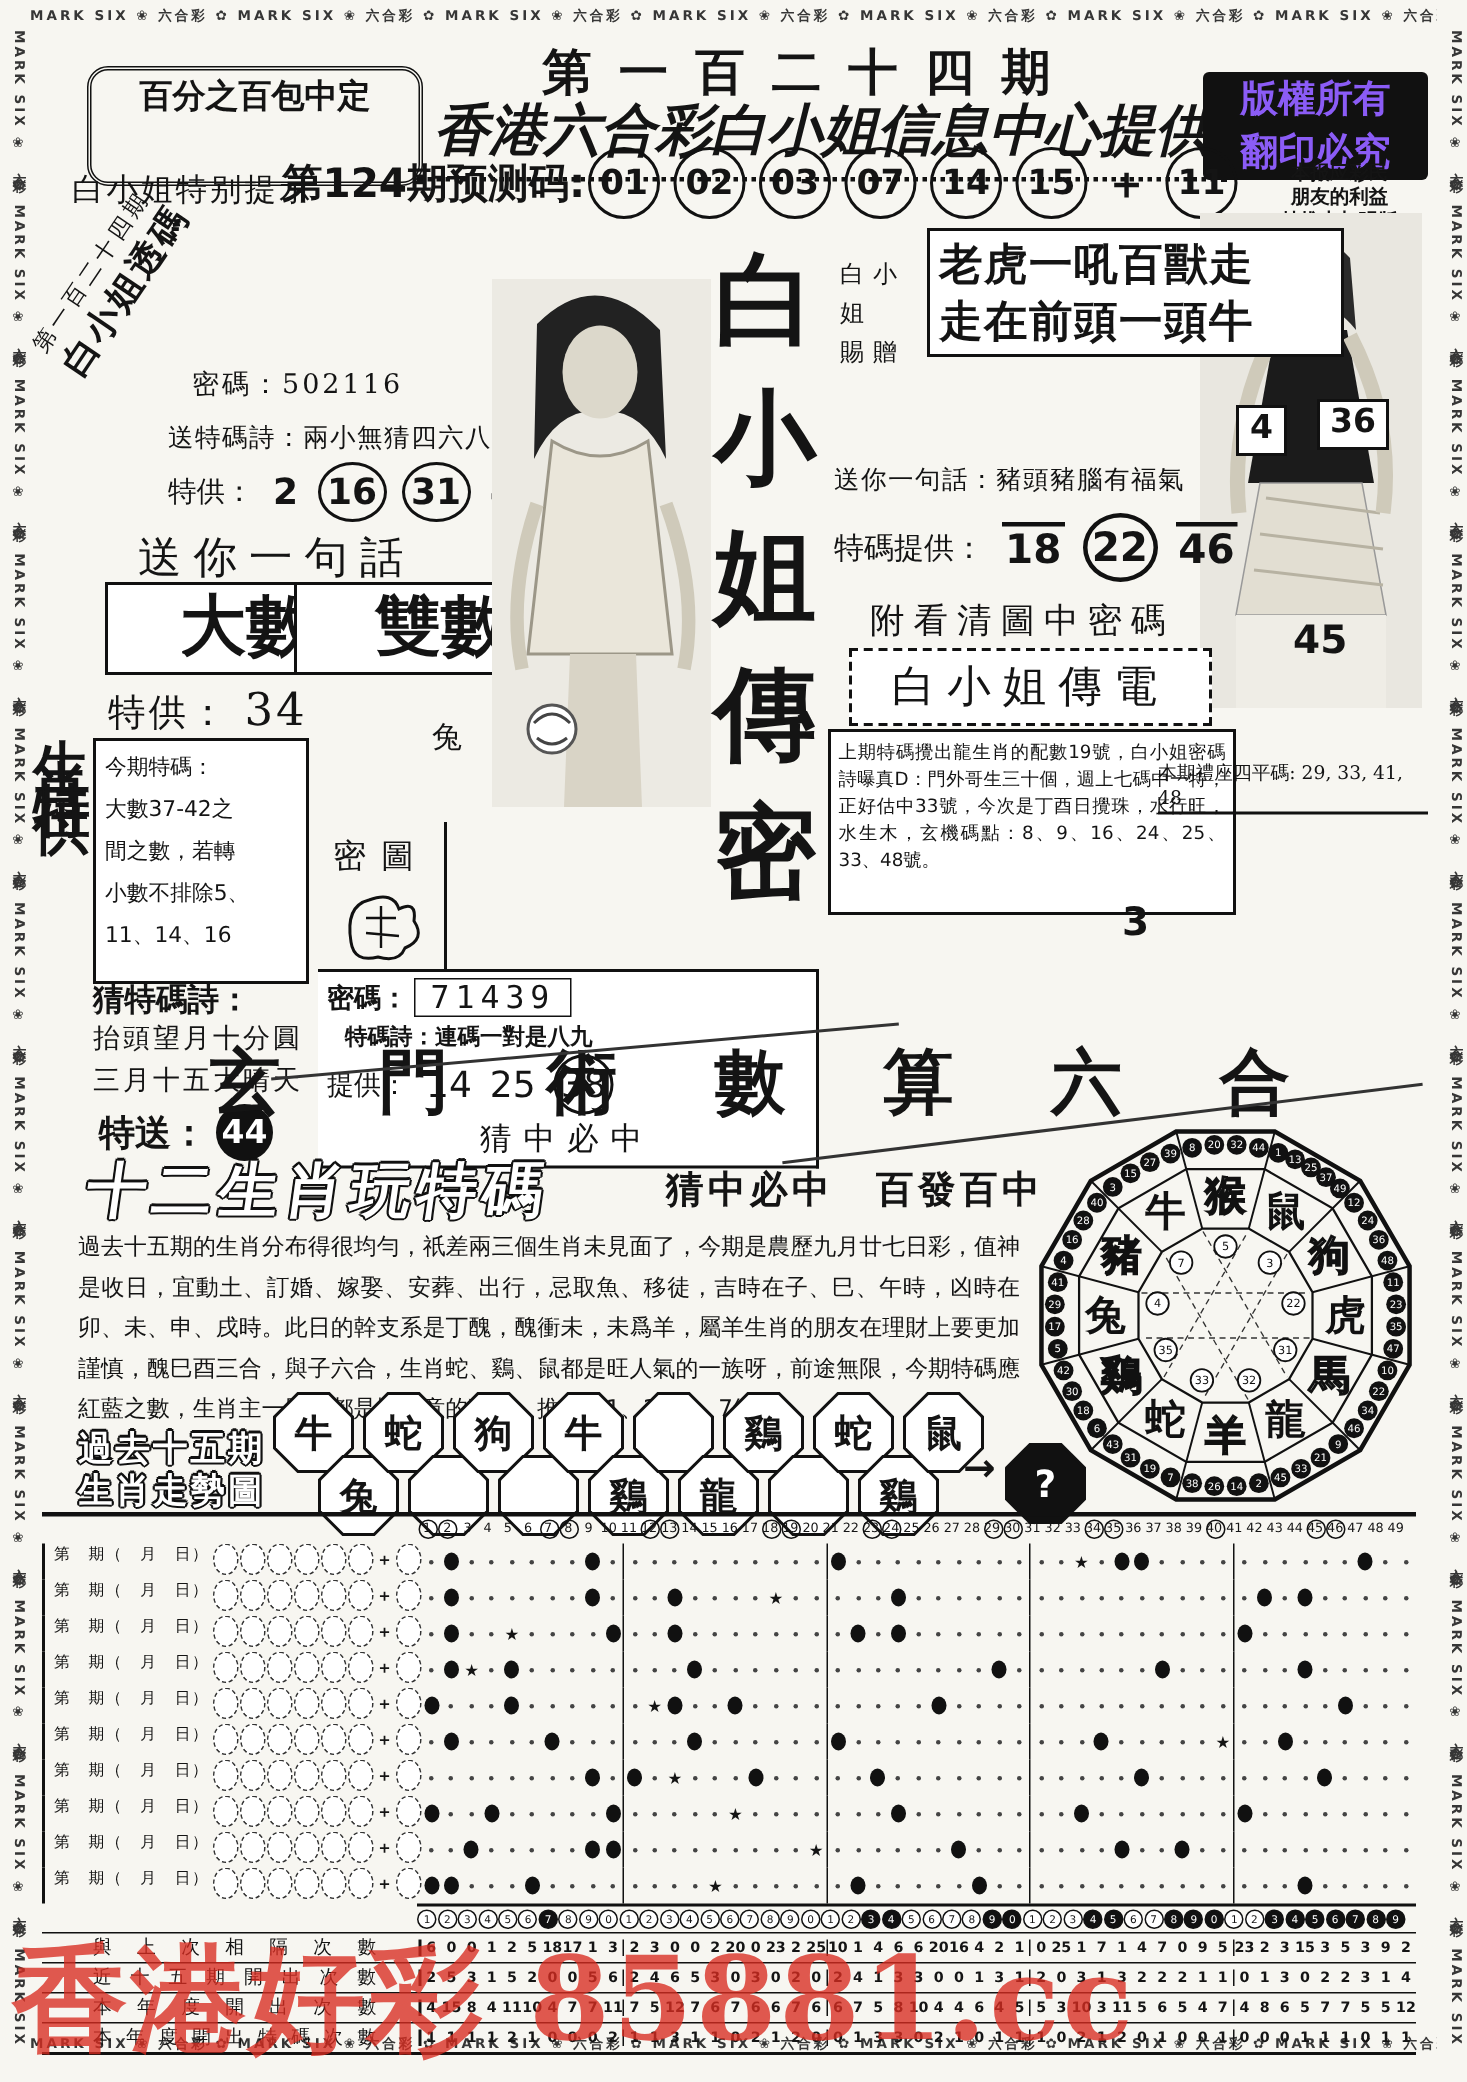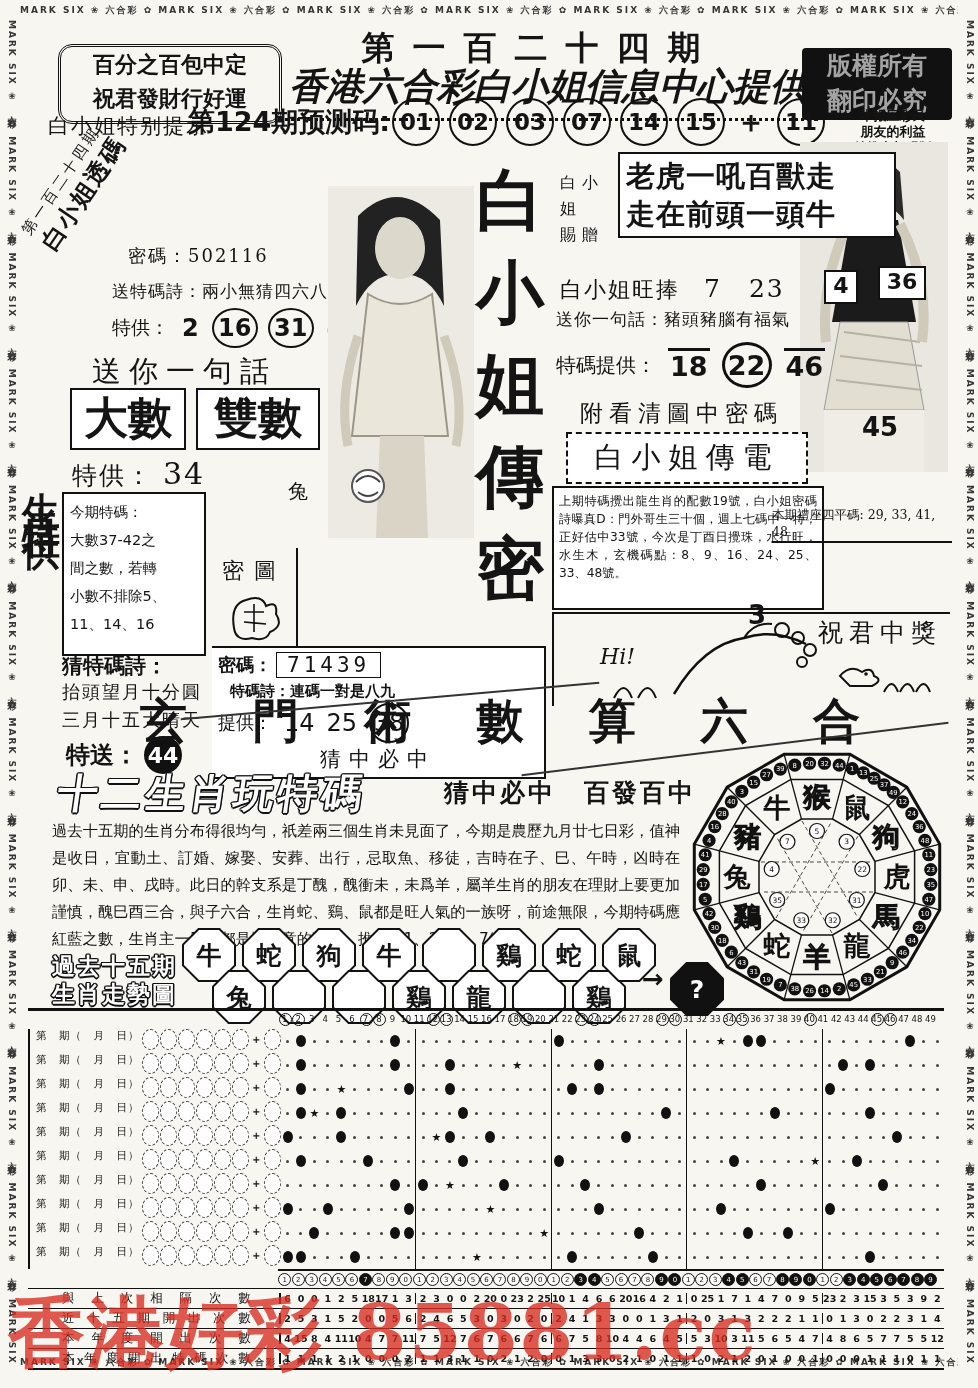--- a/index.html
+++ b/index.html
@@ -13,21 +13,21 @@
   .bstrip.bottom{left:20px;right:20px;top:1356px;height:16px;}
   .bstrip.left{top:20px;left:2px;width:16px;height:1348px;writing-mode:vertical-rl;}
   .bstrip.right{top:20px;right:2px;width:16px;height:1348px;writing-mode:vertical-rl;}
   
   .slogan{left:58px;top:44px;width:218px;height:74px;border:3px double #111;border-radius:14px;
           text-align:center;font-weight:bold;font-size:22px;line-height:34px;font-family:"DejaVu Serif",serif;}
   .issue{left:300px;top:26px;width:480px;text-align:center;font-size:33px;font-weight:bold;
          letter-spacing:18px;font-family:"DejaVu Serif",serif;}
   .maintitle{left:278px;top:62px;width:540px;text-align:center;font-size:37px;font-weight:bold;
              font-style:italic;font-family:"DejaVu Serif",serif;border-bottom:3px dotted #111;padding-bottom:6px;}
-  .copyright{left:802px;top:48px;width:150px;height:72px;background:#111;color:#a3a3a3;text-align:center;
+  .copyright{left:802px;top:48px;width:150px;height:72px;background:#111;color:#8b5cf6;text-align:center;
              font-size:25px;font-weight:bold;line-height:35px;border-radius:4px;}
   
   .fc-label{left:48px;top:112px;font-size:21px;letter-spacing:2px;font-family:"DejaVu Serif",serif;}
   .fc-head{left:188px;top:104px;font-size:27px;font-weight:bold;}
   .fc-nums{left:392px;top:98px;display:flex;align-items:center;gap:9px;}
   .fc-ball{width:44px;height:44px;border:2.5px solid #111;border-radius:50%;display:flex;
            align-items:center;justify-content:center;font-size:23px;font-weight:bold;}
   .fc-plus{font-size:30px;font-weight:bold;margin:0 2px;}
   .fc-note{left:828px;top:108px;width:130px;font-size:13px;font-weight:bold;line-height:16px;text-align:center;}
   
@@ -42,21 +42,21 @@
   .diag .d2{font-size:24px;font-weight:bold;letter-spacing:2px;font-family:"DejaVu Serif",serif;white-space:nowrap;}
   .hand{font-family:"DejaVu Serif",serif;}
   .l-mima{left:128px;top:244px;font-size:18px;letter-spacing:2px;}
   .l-poem{left:112px;top:280px;font-size:17px;letter-spacing:1px;}
   .l-tg{left:112px;top:308px;font-size:19px;display:flex;align-items:center;gap:10px;}
   .l-tg .num{font-size:24px;font-weight:bold;padding:0 3px;}
   .l-tg .num.circ{border:2.5px solid #111;border-radius:50%;width:36px;height:36px;display:flex;
                   align-items:center;justify-content:center;}
   .l-benqi{left:92px;top:352px;font-size:29px;letter-spacing:8px;font-family:"DejaVu Serif",serif;}
   .bigbox{border:2.5px solid #111;text-align:center;font-weight:bold;font-size:44px;line-height:56px;
-          font-family:"DejaVu Serif",serif;background:#fff;}
+          font-family:"DejaVu Serif",serif;background:#fff;padding-left:36px;}
   .bb1{left:70px;top:388px;width:112px;height:58px;}
   .bb2{left:196px;top:388px;width:120px;height:58px;}
   .l-tg2{left:72px;top:456px;font-size:25px;letter-spacing:2px;}
   .l-vert{left:24px;top:462px;width:42px;writing-mode:vertical-rl;font-size:38px;font-weight:bold;
           letter-spacing:14px;font-family:"DejaVu Serif",serif;}
   .tipbox{left:62px;top:492px;width:128px;height:152px;border:2px solid #111;padding:4px 6px;
           font-size:14.5px;line-height:28px;background:#fff;}
   .poem2t{left:62px;top:652px;font-size:21px;font-weight:bold;}
   .poem2a{left:62px;top:680px;font-size:18px;letter-spacing:2px;font-family:"DejaVu Serif",serif;}
   .poem2b{left:62px;top:708px;font-size:18px;letter-spacing:2px;font-family:Liberation Sans, sans-serif;}
@@ -164,21 +164,20 @@
 
 <div class="page">
 
   <div class="bstrip top">MARK SIX ❀ 六合彩 ✿ MARK SIX ❀ 六合彩 ✿ MARK SIX ❀ 六合彩 ✿ MARK SIX ❀ 六合彩 ✿ MARK SIX ❀ 六合彩 ✿ MARK SIX ❀ 六合彩 ✿ MARK SIX ❀ 六合彩 ✿ MARK SIX ❀ 六合彩 ✿ MARK SIX ❀ 六合彩 ✿ MARK SIX ❀ 六合彩 ✿ MARK SIX ❀ 六合彩 ✿ MARK SIX ❀ 六合彩 ✿ MARK SIX ❀ 六合彩 ✿ MARK SIX ❀ 六合彩 ✿ MARK SIX ❀ 六合彩 ✿ MARK SIX ❀ 六合彩 ✿ MARK SIX ❀ 六合彩 ✿ MARK SIX ❀ 六合彩 ✿ MARK SIX ❀ 六合彩 ✿ MARK SIX ❀ 六合彩 ✿ MARK SIX ❀ 六合彩 ✿ MARK SIX ❀ 六合彩 ✿ MARK SIX ❀ 六合彩 ✿ MARK SIX ❀ 六合彩 ✿ MARK SIX ❀ 六合彩 ✿ MARK SIX ❀ 六合彩 ✿ MARK SIX ❀ 六合彩 ✿ MARK SIX ❀ 六合彩 ✿ MARK SIX ❀ 六合彩 ✿ MARK SIX ❀ 六合彩 ✿ MARK SIX ❀ 六合彩 ✿ MARK SIX ❀ 六合彩 ✿ MARK SIX ❀ 六合彩 ✿ MARK SIX ❀ 六合彩 ✿ MARK SIX ❀ 六合彩 ✿ MARK SIX ❀ 六合彩 ✿ MARK SIX ❀ 六合彩 ✿ MARK SIX ❀ 六合彩 ✿ MARK SIX ❀ 六合彩 ✿ MARK SIX ❀ 六合彩 ✿ </div>
   <div class="bstrip bottom">MARK SIX ❀ 六合彩 ✿ MARK SIX ❀ 六合彩 ✿ MARK SIX ❀ 六合彩 ✿ MARK SIX ❀ 六合彩 ✿ MARK SIX ❀ 六合彩 ✿ MARK SIX ❀ 六合彩 ✿ MARK SIX ❀ 六合彩 ✿ MARK SIX ❀ 六合彩 ✿ MARK SIX ❀ 六合彩 ✿ MARK SIX ❀ 六合彩 ✿ MARK SIX ❀ 六合彩 ✿ MARK SIX ❀ 六合彩 ✿ MARK SIX ❀ 六合彩 ✿ MARK SIX ❀ 六合彩 ✿ MARK SIX ❀ 六合彩 ✿ MARK SIX ❀ 六合彩 ✿ MARK SIX ❀ 六合彩 ✿ MARK SIX ❀ 六合彩 ✿ MARK SIX ❀ 六合彩 ✿ MARK SIX ❀ 六合彩 ✿ MARK SIX ❀ 六合彩 ✿ MARK SIX ❀ 六合彩 ✿ MARK SIX ❀ 六合彩 ✿ MARK SIX ❀ 六合彩 ✿ MARK SIX ❀ 六合彩 ✿ MARK SIX ❀ 六合彩 ✿ MARK SIX ❀ 六合彩 ✿ MARK SIX ❀ 六合彩 ✿ MARK SIX ❀ 六合彩 ✿ MARK SIX ❀ 六合彩 ✿ MARK SIX ❀ 六合彩 ✿ MARK SIX ❀ 六合彩 ✿ MARK SIX ❀ 六合彩 ✿ MARK SIX ❀ 六合彩 ✿ MARK SIX ❀ 六合彩 ✿ MARK SIX ❀ 六合彩 ✿ MARK SIX ❀ 六合彩 ✿ MARK SIX ❀ 六合彩 ✿ MARK SIX ❀ 六合彩 ✿ MARK SIX ❀ 六合彩 ✿ </div>
   <div class="bstrip left">MARK SIX ❀ 六合彩 ✿ MARK SIX ❀ 六合彩 ✿ MARK SIX ❀ 六合彩 ✿ MARK SIX ❀ 六合彩 ✿ MARK SIX ❀ 六合彩 ✿ MARK SIX ❀ 六合彩 ✿ MARK SIX ❀ 六合彩 ✿ MARK SIX ❀ 六合彩 ✿ MARK SIX ❀ 六合彩 ✿ MARK SIX ❀ 六合彩 ✿ MARK SIX ❀ 六合彩 ✿ MARK SIX ❀ 六合彩 ✿ MARK SIX ❀ 六合彩 ✿ MARK SIX ❀ 六合彩 ✿ MARK SIX ❀ 六合彩 ✿ MARK SIX ❀ 六合彩 ✿ MARK SIX ❀ 六合彩 ✿ MARK SIX ❀ 六合彩 ✿ MARK SIX ❀ 六合彩 ✿ MARK SIX ❀ 六合彩 ✿ MARK SIX ❀ 六合彩 ✿ MARK SIX ❀ 六合彩 ✿ MARK SIX ❀ 六合彩 ✿ MARK SIX ❀ 六合彩 ✿ MARK SIX ❀ 六合彩 ✿ MARK SIX ❀ 六合彩 ✿ MARK SIX ❀ 六合彩 ✿ MARK SIX ❀ 六合彩 ✿ MARK SIX ❀ 六合彩 ✿ MARK SIX ❀ 六合彩 ✿ MARK SIX ❀ 六合彩 ✿ MARK SIX ❀ 六合彩 ✿ MARK SIX ❀ 六合彩 ✿ MARK SIX ❀ 六合彩 ✿ MARK SIX ❀ 六合彩 ✿ MARK SIX ❀ 六合彩 ✿ MARK SIX ❀ 六合彩 ✿ MARK SIX ❀ 六合彩 ✿ MARK SIX ❀ 六合彩 ✿ MARK SIX ❀ 六合彩 ✿ </div>
   <div class="bstrip right">MARK SIX ❀ 六合彩 ✿ MARK SIX ❀ 六合彩 ✿ MARK SIX ❀ 六合彩 ✿ MARK SIX ❀ 六合彩 ✿ MARK SIX ❀ 六合彩 ✿ MARK SIX ❀ 六合彩 ✿ MARK SIX ❀ 六合彩 ✿ MARK SIX ❀ 六合彩 ✿ MARK SIX ❀ 六合彩 ✿ MARK SIX ❀ 六合彩 ✿ MARK SIX ❀ 六合彩 ✿ MARK SIX ❀ 六合彩 ✿ MARK SIX ❀ 六合彩 ✿ MARK SIX ❀ 六合彩 ✿ MARK SIX ❀ 六合彩 ✿ MARK SIX ❀ 六合彩 ✿ MARK SIX ❀ 六合彩 ✿ MARK SIX ❀ 六合彩 ✿ MARK SIX ❀ 六合彩 ✿ MARK SIX ❀ 六合彩 ✿ MARK SIX ❀ 六合彩 ✿ MARK SIX ❀ 六合彩 ✿ MARK SIX ❀ 六合彩 ✿ MARK SIX ❀ 六合彩 ✿ MARK SIX ❀ 六合彩 ✿ MARK SIX ❀ 六合彩 ✿ MARK SIX ❀ 六合彩 ✿ MARK SIX ❀ 六合彩 ✿ MARK SIX ❀ 六合彩 ✿ MARK SIX ❀ 六合彩 ✿ MARK SIX ❀ 六合彩 ✿ MARK SIX ❀ 六合彩 ✿ MARK SIX ❀ 六合彩 ✿ MARK SIX ❀ 六合彩 ✿ MARK SIX ❀ 六合彩 ✿ MARK SIX ❀ 六合彩 ✿ MARK SIX ❀ 六合彩 ✿ MARK SIX ❀ 六合彩 ✿ MARK SIX ❀ 六合彩 ✿ MARK SIX ❀ 六合彩 ✿ </div>
 
   <div class="abs slogan">
     <div>百分之百包中定</div>
-    <div>祝君發財行好運</div>
   </div>
   <div class="abs issue">第一百二十四期</div>
   <div class="abs maintitle">香港六合彩白小姐信息中心提供</div>
   <div class="abs copyright">
     <div>版權所有</div>
     <div>翻印必究</div>
   </div>
 
   <div class="abs fc-label">白小姐特别提示</div>
   <div class="abs fc-head">第124期预测码:</div>
@@ -300,51 +299,32 @@
   <div class="abs xunma">尋碼圖</div>
 
   <div class="abs gift">
     <div>白小姐</div>
     <div>賜贈</div>
   </div>
   <div class="abs verse">
     <div>老虎一吼百獸走</div>
     <div>走在前頭一頭牛</div>
   </div>
-  <div class="abs wang">
-    <span>白小姐旺捧</span>　<span style="font-size:25px;">7　23</span>
-  </div>
   <div class="abs sent">送你一句話：豬頭豬腦有福氣</div>
   <div class="abs tema" id="tema">
     <span class="hand" style="font-size:20px;">特碼提供：</span>
   <span class="num">18</span>
       <span class="num circ">22</span>
       <span class="num">46</span>
     </div>
   <div class="abs fu">附看清圖中密碼</div>
   <div class="abs chuandian">白小姐傳電</div>
   <div class="abs rpara">上期特碼攪出龍生肖的配數19號，白小姐密碼詩曝真D：門外哥生三十個，週上七碼中一特，正好估中33號，今次是丁酉日攪珠，水行旺，水生木，玄機碼點：8、9、16、24、25、33、48號。</div>
   <div class="abs pingma">本期禮座四平碼: 29, 33, 41, 48</div>
   <div class="abs pnum">3</div>
-  <div class="abs wishbox">
-    <div class="wish">祝君中獎</div>
-    <div class="hi">Hi!</div>
-    <svg width="396" height="92" viewBox="0 0 396 92">
-      <path d="M120 80 Q150 30 190 24 Q220 14 252 30" stroke="#111" stroke-width="2.5" fill="none"></path>
-      <path d="M190 24 Q200 8 218 10" stroke="#111" stroke-width="2" fill="none"></path>
-      <circle cx="228" cy="16" r="7" fill="none" stroke="#111" stroke-width="2"></circle>
-      <circle cx="244" cy="24" r="6" fill="none" stroke="#111" stroke-width="2"></circle>
-      <circle cx="256" cy="36" r="6" fill="none" stroke="#111" stroke-width="2"></circle>
-      <circle cx="248" cy="48" r="5" fill="none" stroke="#111" stroke-width="2"></circle>
-      <path d="M286 62 Q296 50 308 58 Q318 52 320 62 Q330 66 318 72 L296 72 Z" fill="none" stroke="#111" stroke-width="2"></path>
-      <circle cx="312" cy="60" r="1.8" fill="#111"></circle>
-      <path d="M330 78 q8 -16 14 0 M346 78 q8 -16 14 0 M362 78 q8 -16 14 0" stroke="#111" stroke-width="2" fill="none"></path>
-      <path d="M60 84 q10 -20 18 0 M84 84 q10 -20 18 0" stroke="#111" stroke-width="2" fill="none"></path>
-    </svg>
-  </div>
 
   <div class="abs divband" id="divband">
       <span>玄</span>
       <span>門</span>
       <span>術</span>
       <span>數</span>
       <span>算</span>
       <span>六</span>
       <span>合</span>
     </div>

